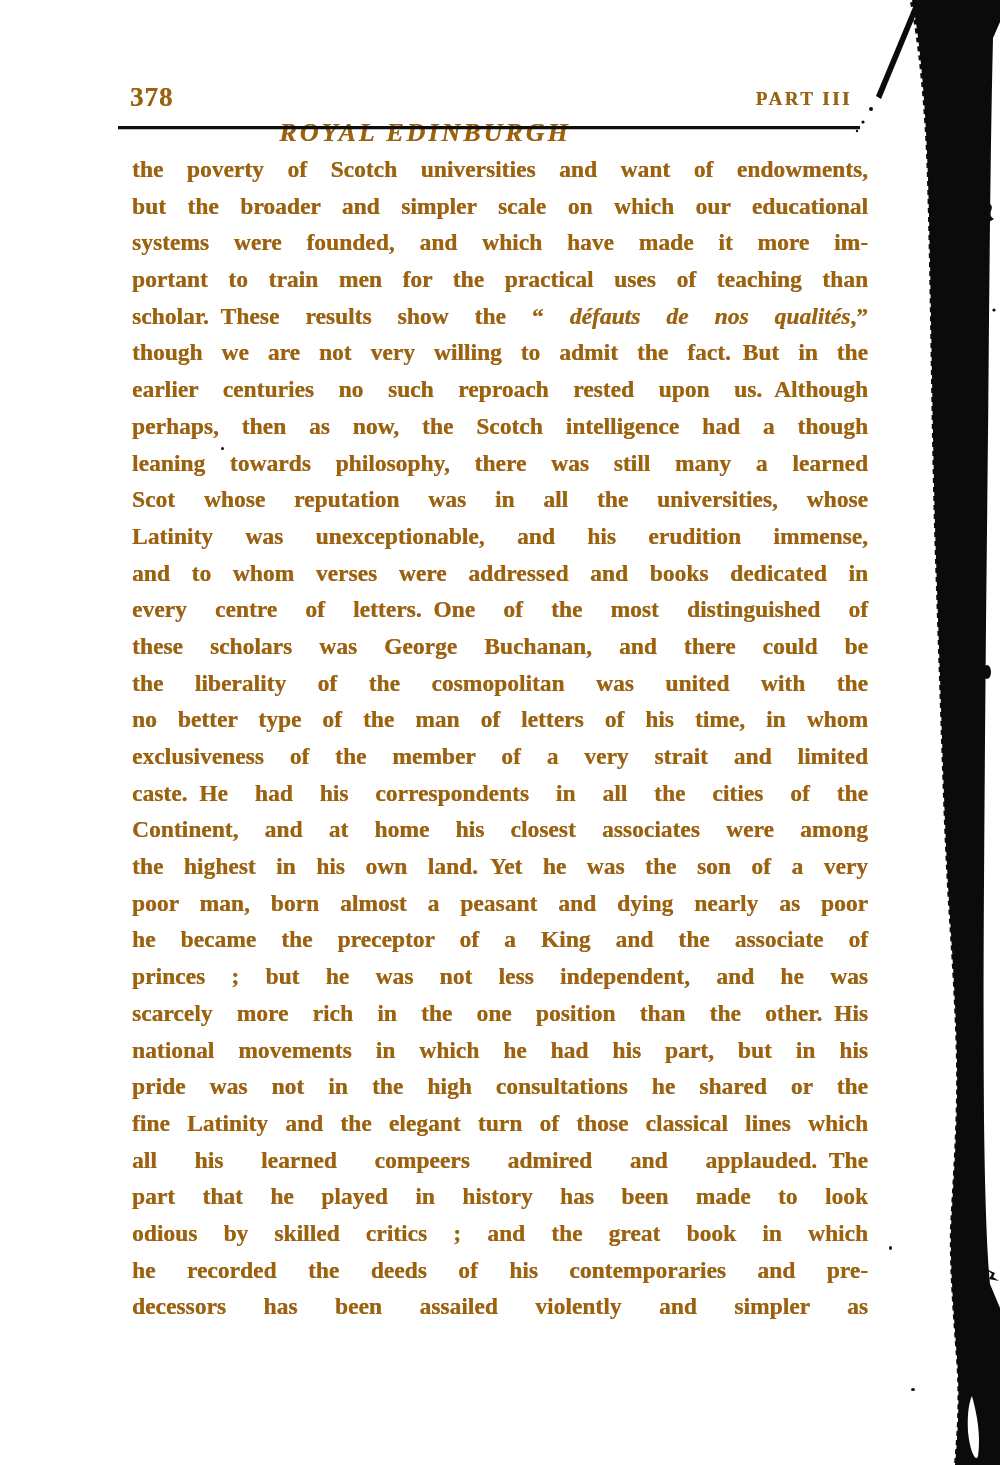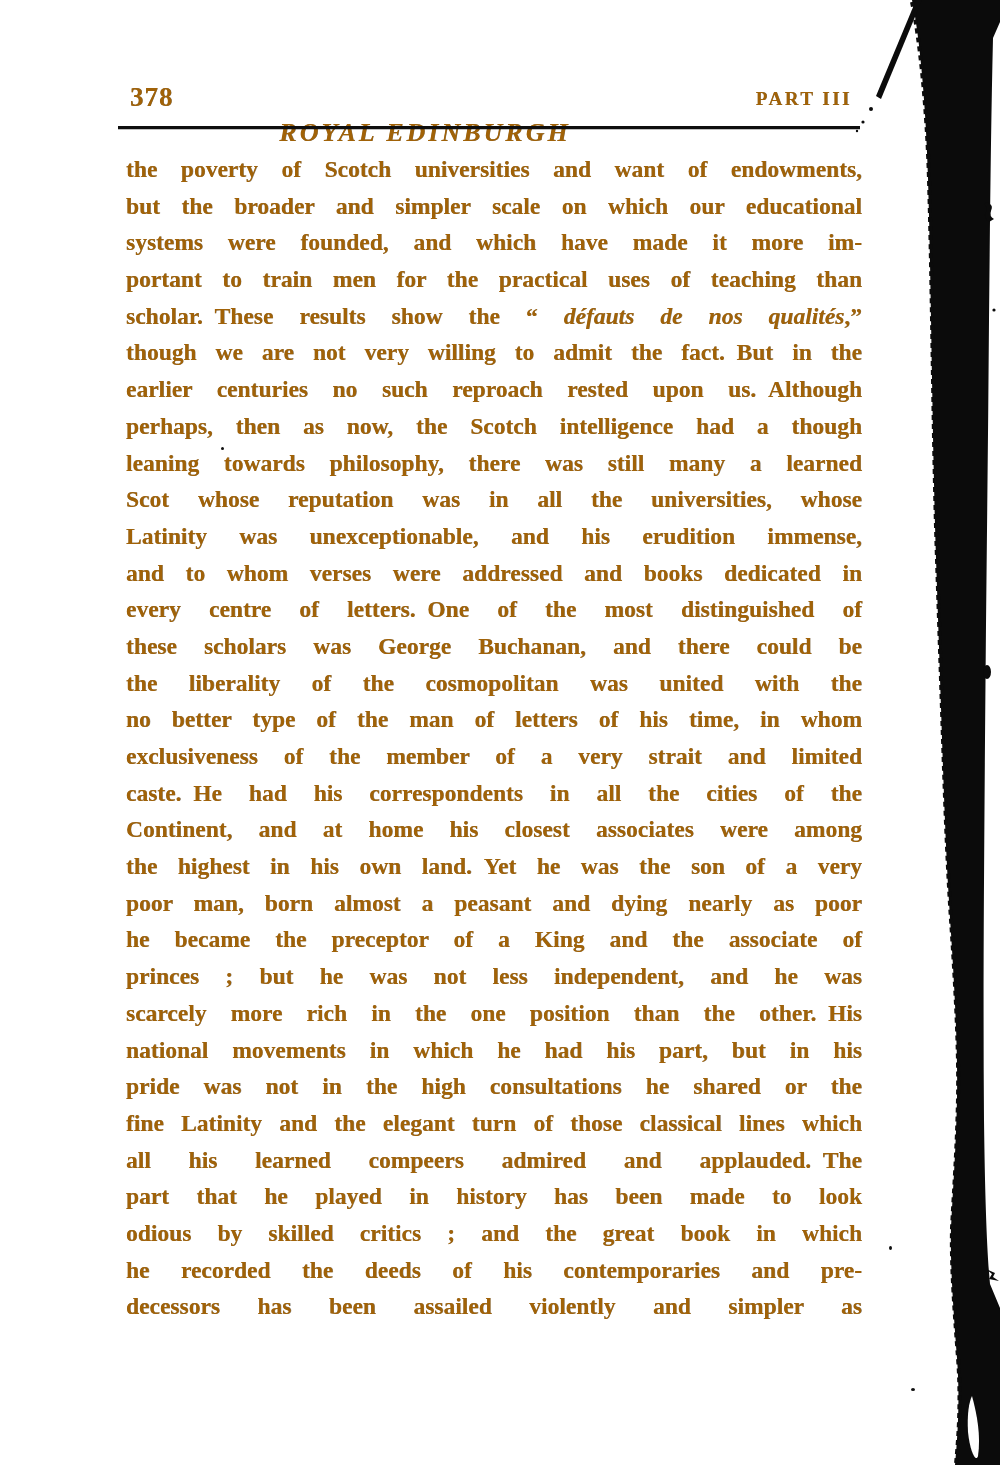--- a/index.html
+++ b/index.html
@@ -29,21 +29,21 @@
     position:absolute;right:148px;top:6px;
     font-size:19px;letter-spacing:2.5px;
     text-shadow:0.3px 0.3px 0 rgba(0,0,0,.5);
   }
   .header-rule{
     position:absolute;left:118px;top:126px;
     width:742px;height:3px;background:#0e0e0e;
     box-shadow:0 1px 0 rgba(0,0,0,.25);
   }
   .text-block{
-    position:absolute;left:126px;top:151px;width:736px;
+    position:absolute;left:132px;top:151px;width:736px;
   }
   .tline{
     font-size:23.5px;
     line-height:36.7px;
     height:36.7px;
     text-align:justify;
     text-align-last:justify;
     white-space:pre-wrap;
     text-shadow:0.35px 0.35px 0 rgba(0,0,0,.45);
   }

